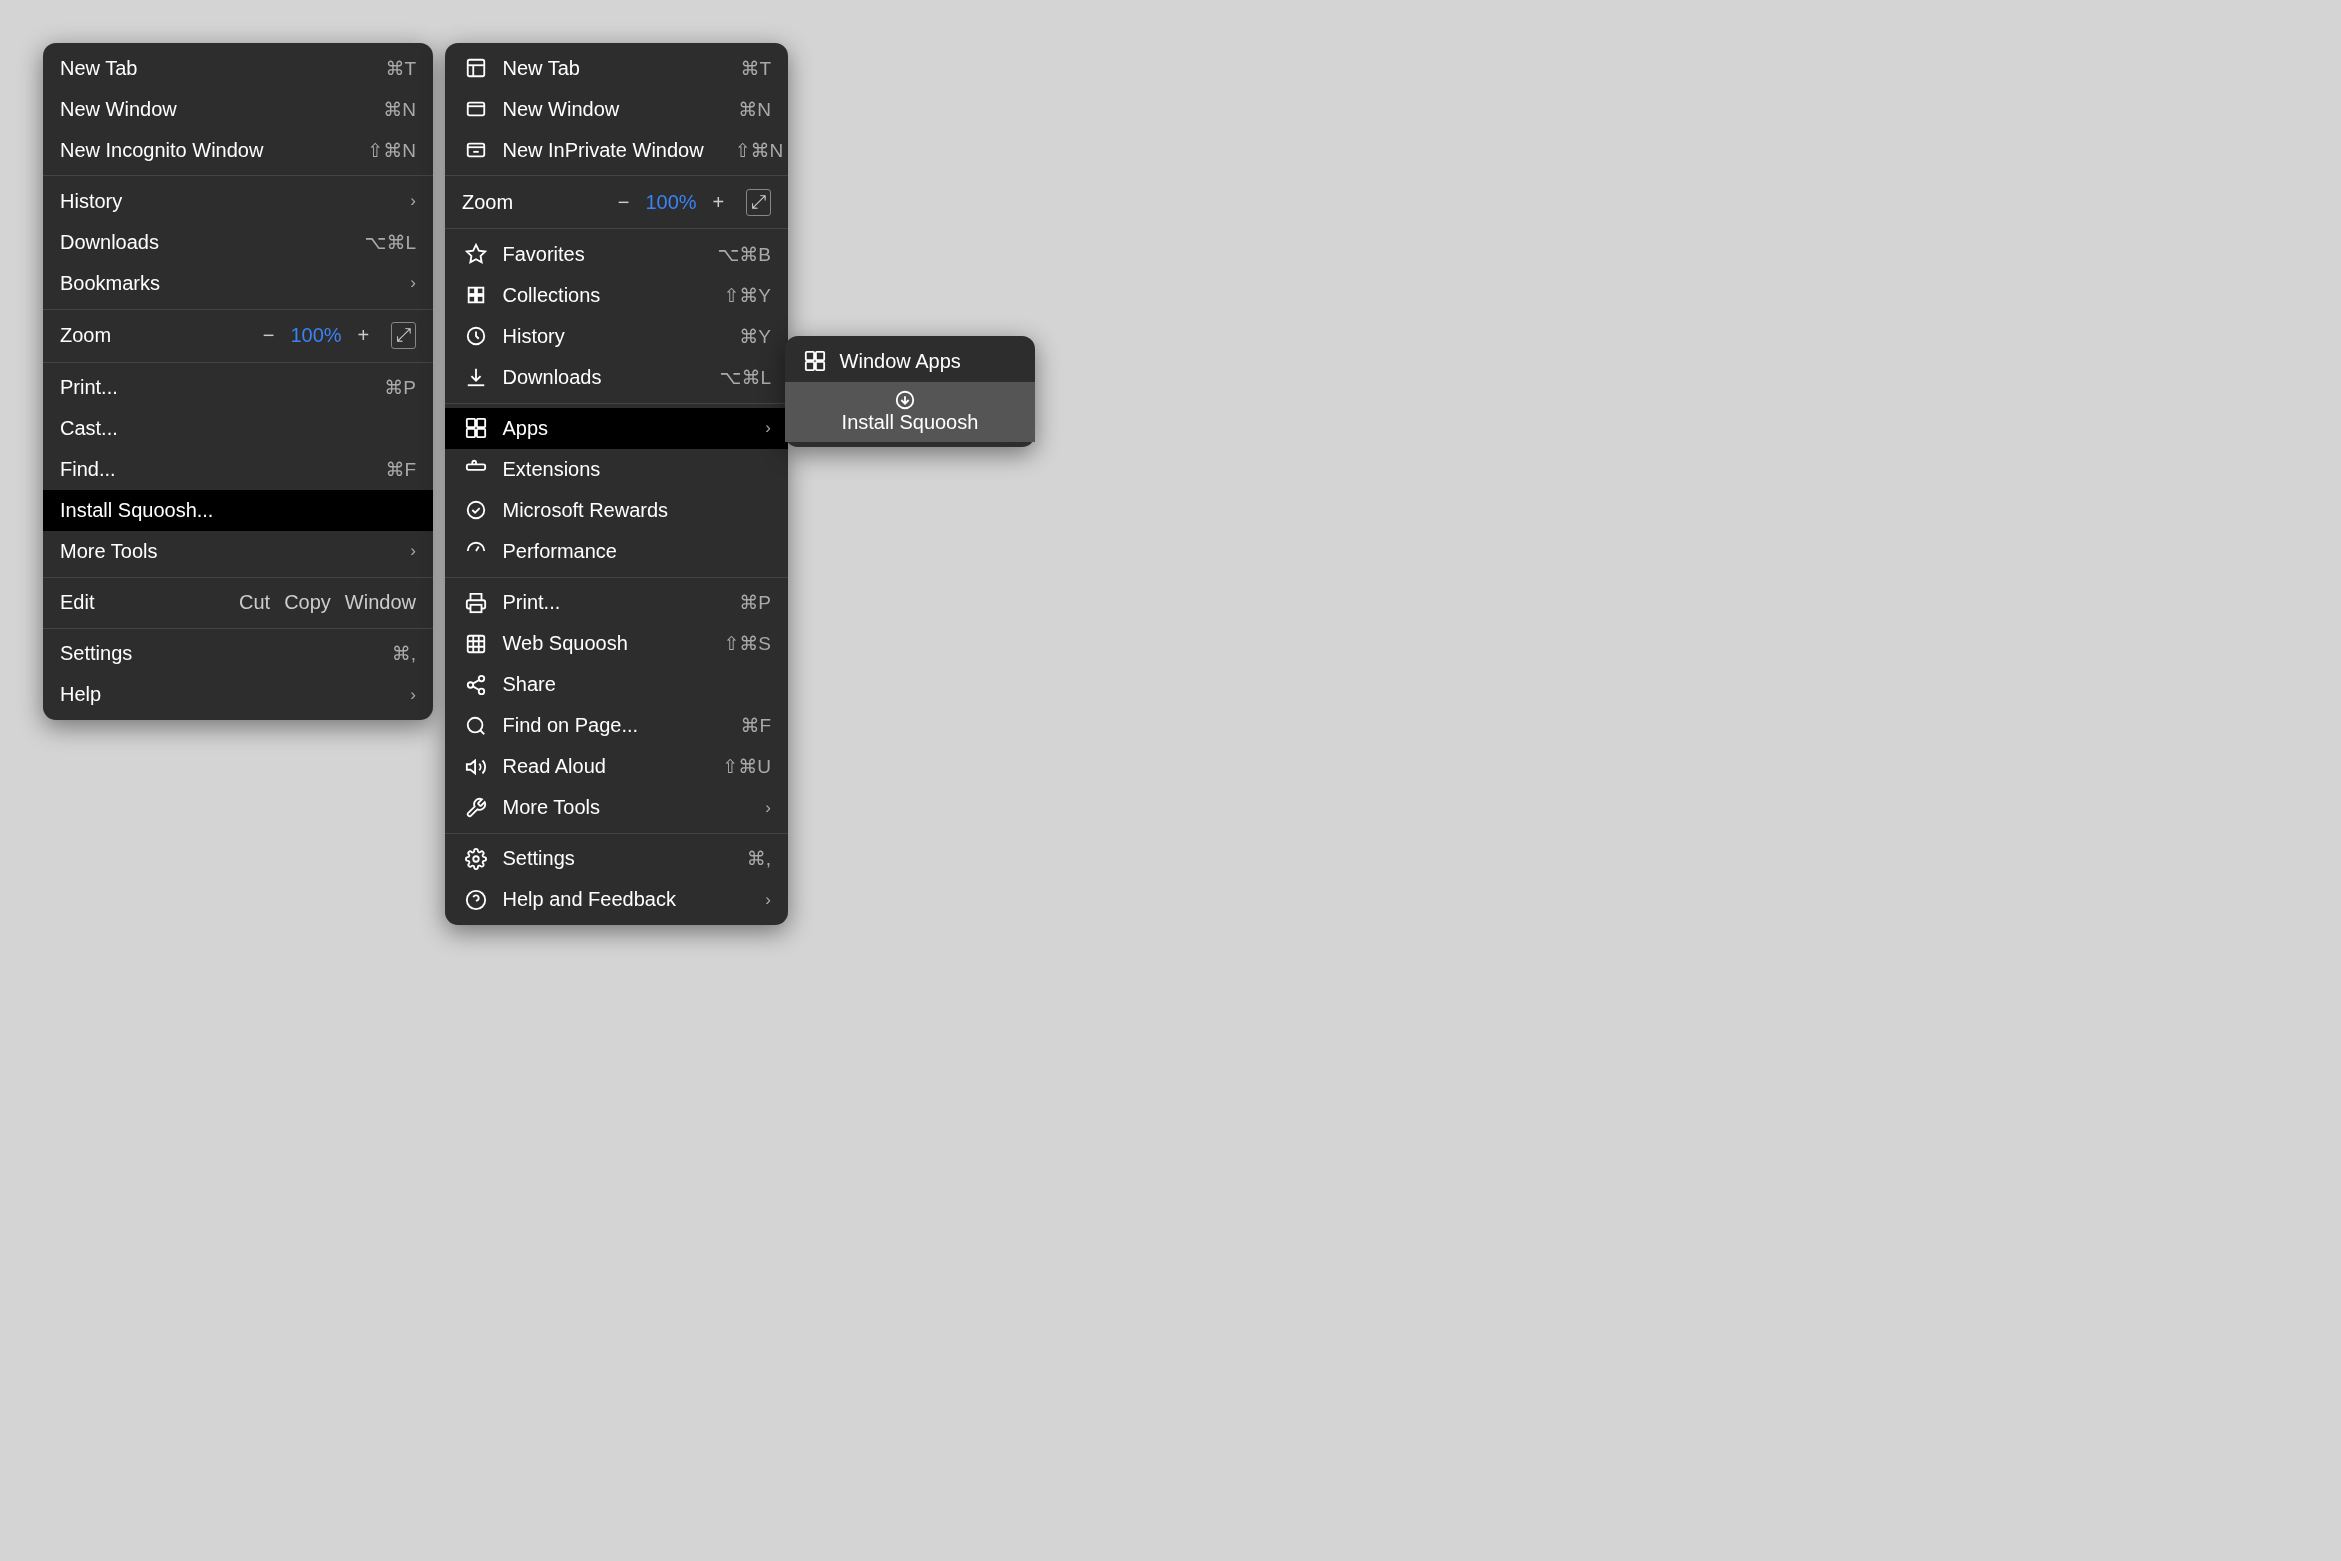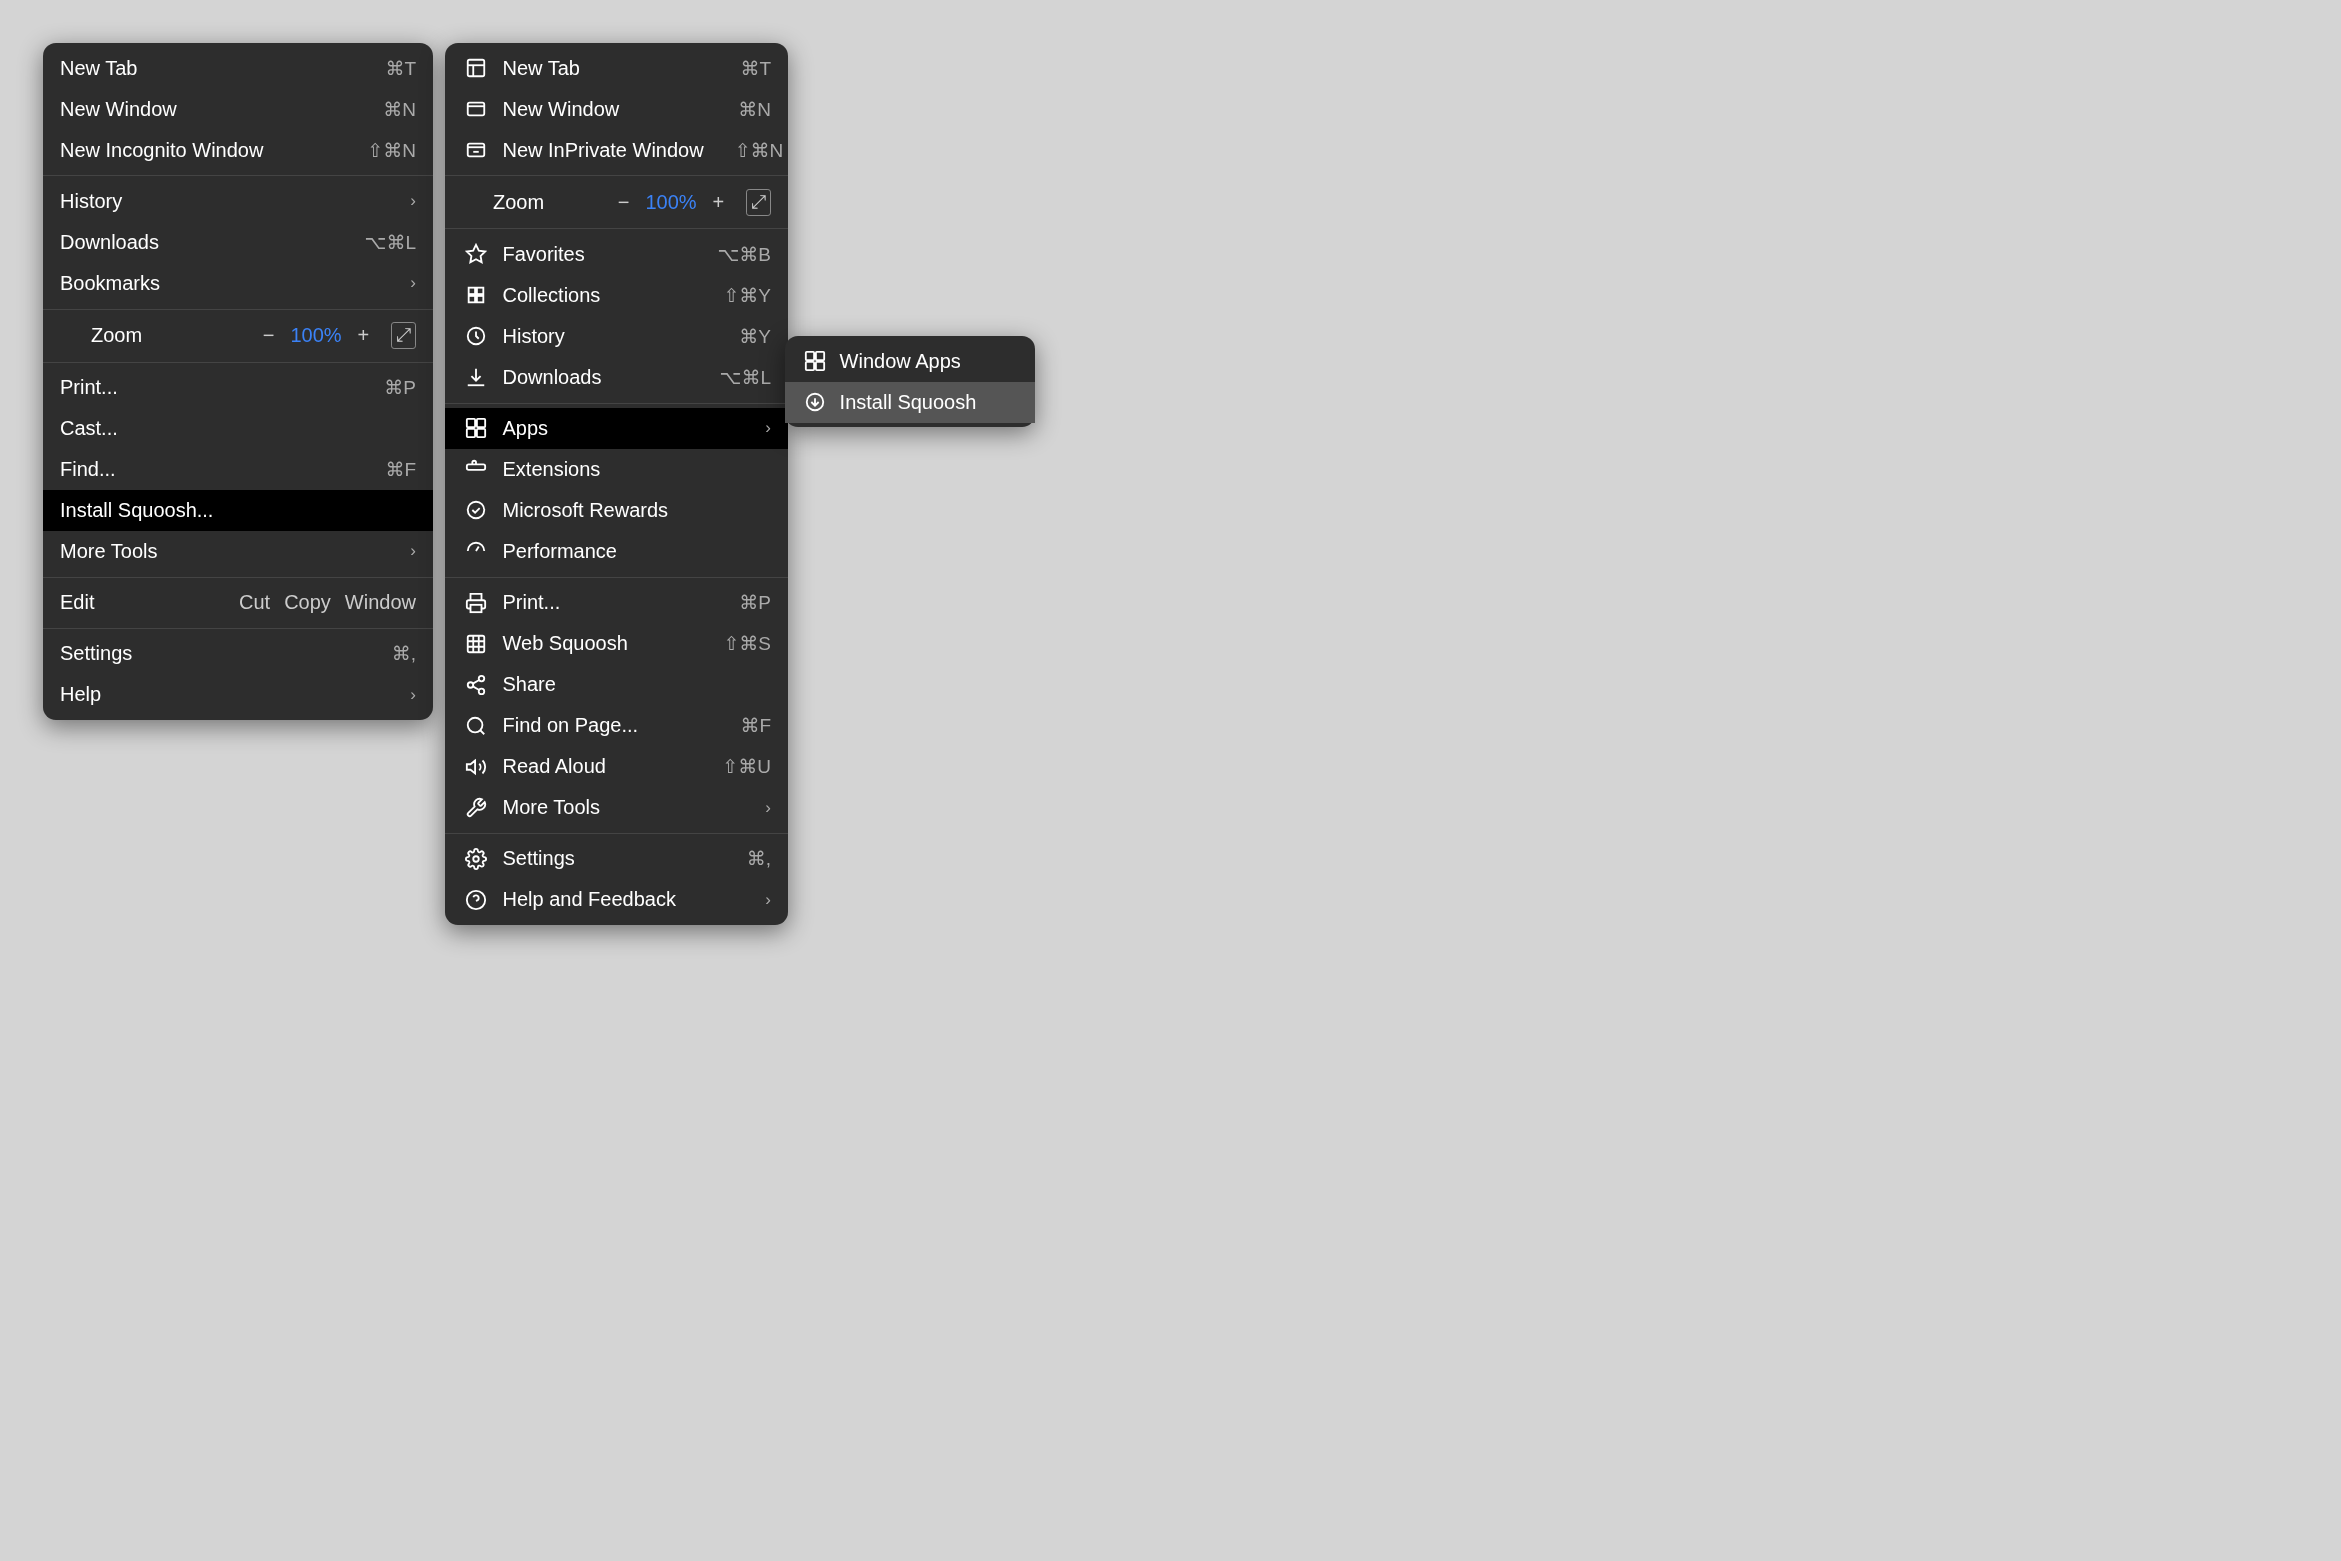--- a/index.html
+++ b/index.html
@@ -70,21 +70,20 @@
       background: #444;
       margin: 4.7px 0;
     }
 
     
     .zoom-row {
       display: flex;
       align-items: center;
       padding: 7.8px 17px;
       min-height: 41px;
-      margin-left: 31px;
     }
 
     .zoom-row .zoom-label {
       flex: 1;
       font-size: 20px;
       color: #fff;
     }
 
     .zoom-row .zoom-controls {
       display: flex;
@@ -160,20 +159,21 @@
       padding: 7.8px 15.6px;
       cursor: pointer;
       white-space: nowrap;
       min-height: 41px;
       font-size: 20px;
       color: #fff;
     }
 
     .submenu-item.highlighted {
       background: #555;
+      flex-direction: column;
     }
 
     .submenu-item .icon {
       width: 28px;
       margin-right: 11px;
       font-size: 17px;
       display: flex;
       align-items: center;
       justify-content: center;
     }

